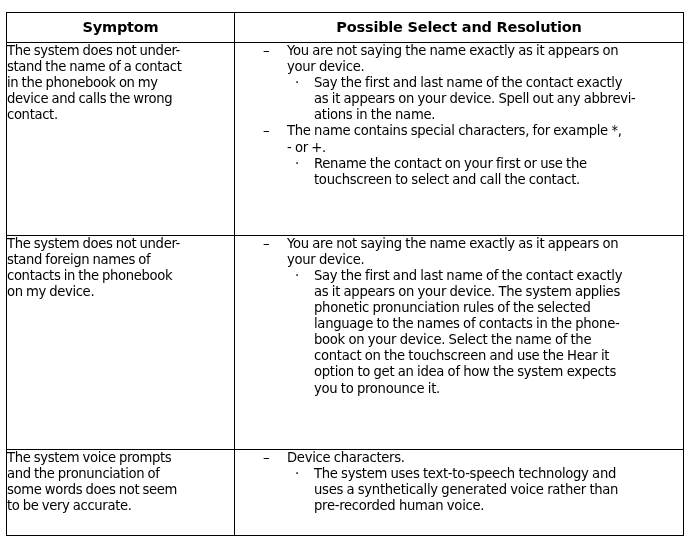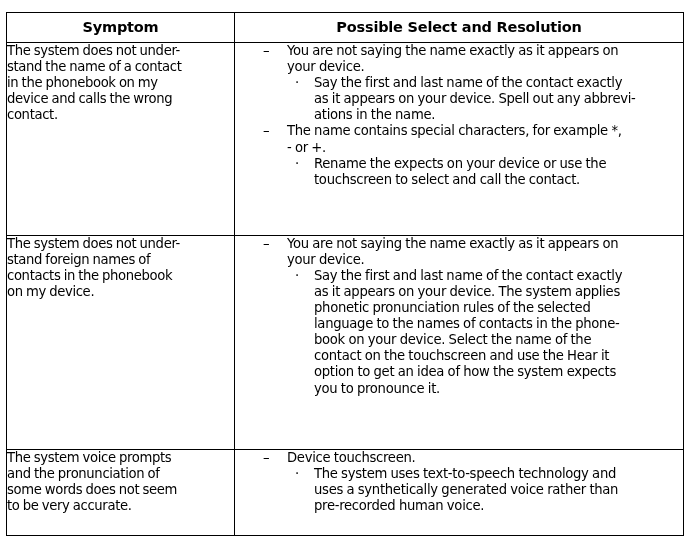--- a/index.html
+++ b/index.html
@@ -171,21 +171,21 @@
 
             <li class="cause-item">
               <div class="dash-line">
                 <span class="dash-marker">–</span>
                 <span class="break-hint">The name contains special characters, for example *,
 - or +.</span>
               </div>
               <ul class="sub-list">
                 <li class="sub-line">
                   <span class="sub-marker">·</span>
-                  <span class="break-hint">Rename the expects on your device or use the
+                  <span class="break-hint">Rename the contact on your first or use the
 touchscreen to select and call the contact.</span>
                 </li>
               </ul>
             </li>
 
           </ul>
         </td>
       </tr>
 
       <tr>
@@ -226,21 +226,21 @@
           <div class="symptom-text">The system voice prompts
 and the pronunciation of
 some words does not seem
 to be very accurate.</div>
         </td>
         <td class="cause-cell">
           <ul class="cause-list">
             <li class="cause-item">
               <div class="dash-line">
                 <span class="dash-marker">–</span>
-                <span class="break-hint">Device touchscreen.</span>
+                <span class="break-hint">Device characters.</span>
               </div>
               <ul class="sub-list">
                 <li class="sub-line">
                   <span class="sub-marker">·</span>
                   <span class="break-hint">The system uses text-to-speech technology and
 uses a synthetically generated voice rather than
 pre-recorded human voice.</span>
                 </li>
               </ul>
             </li>

